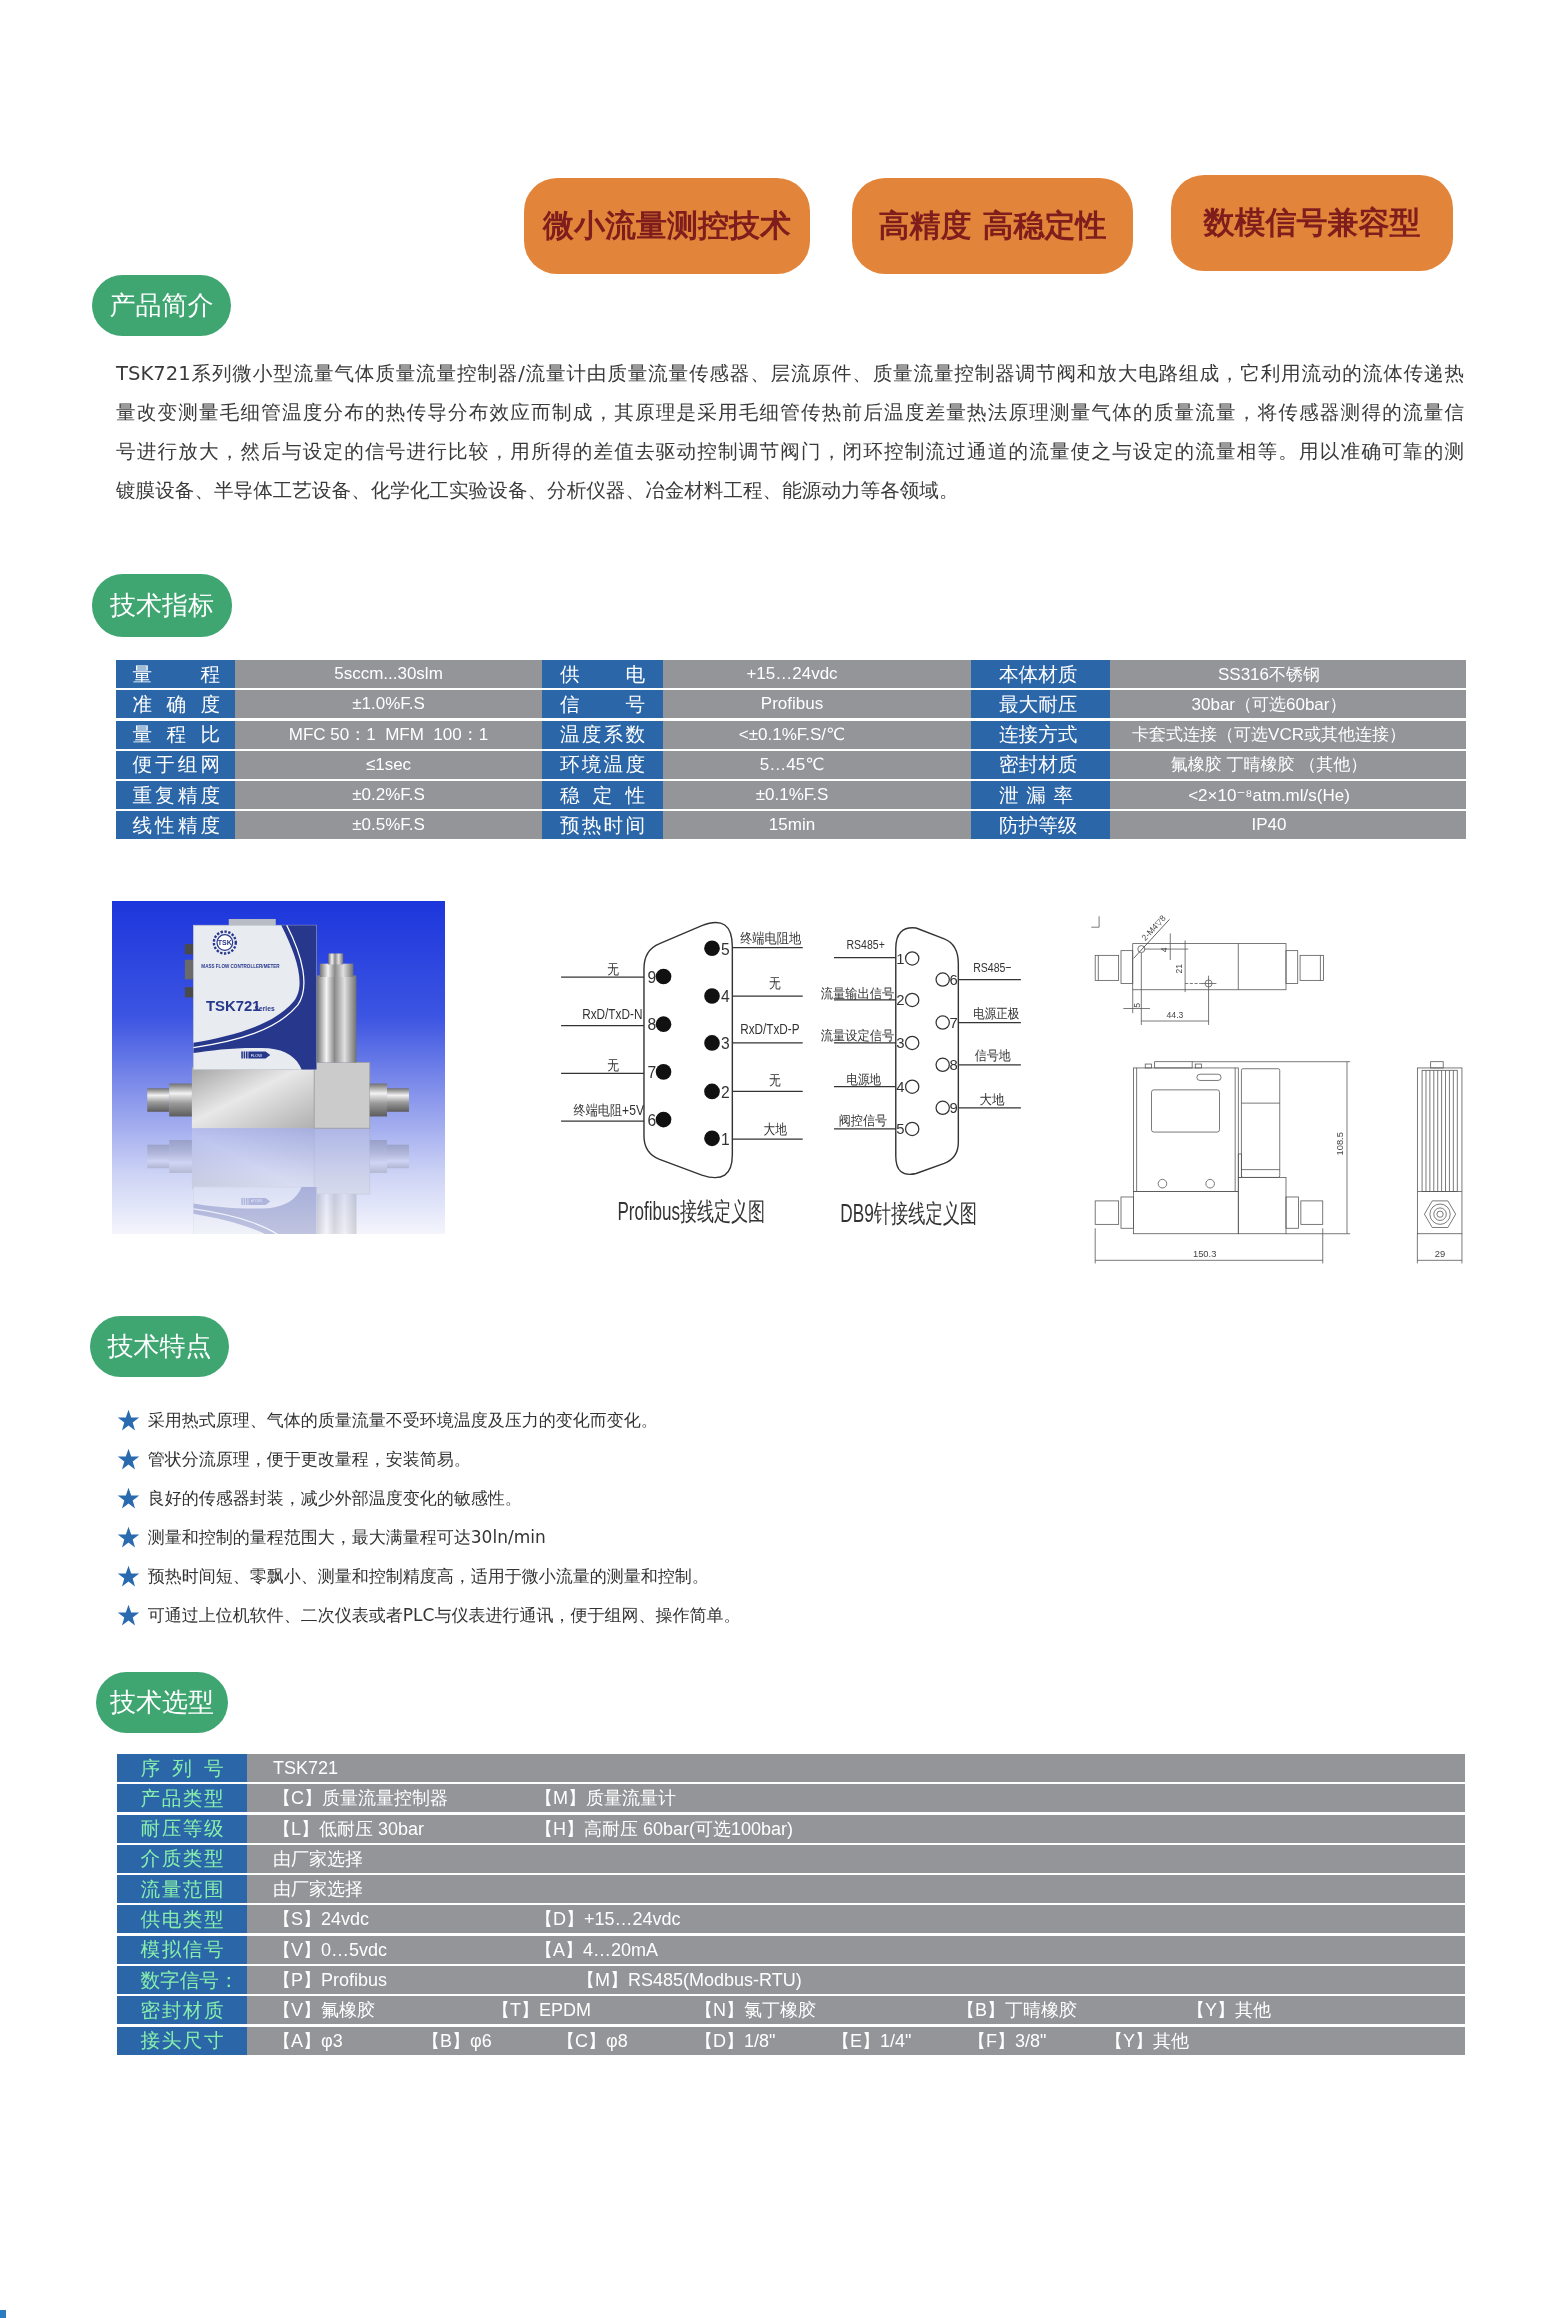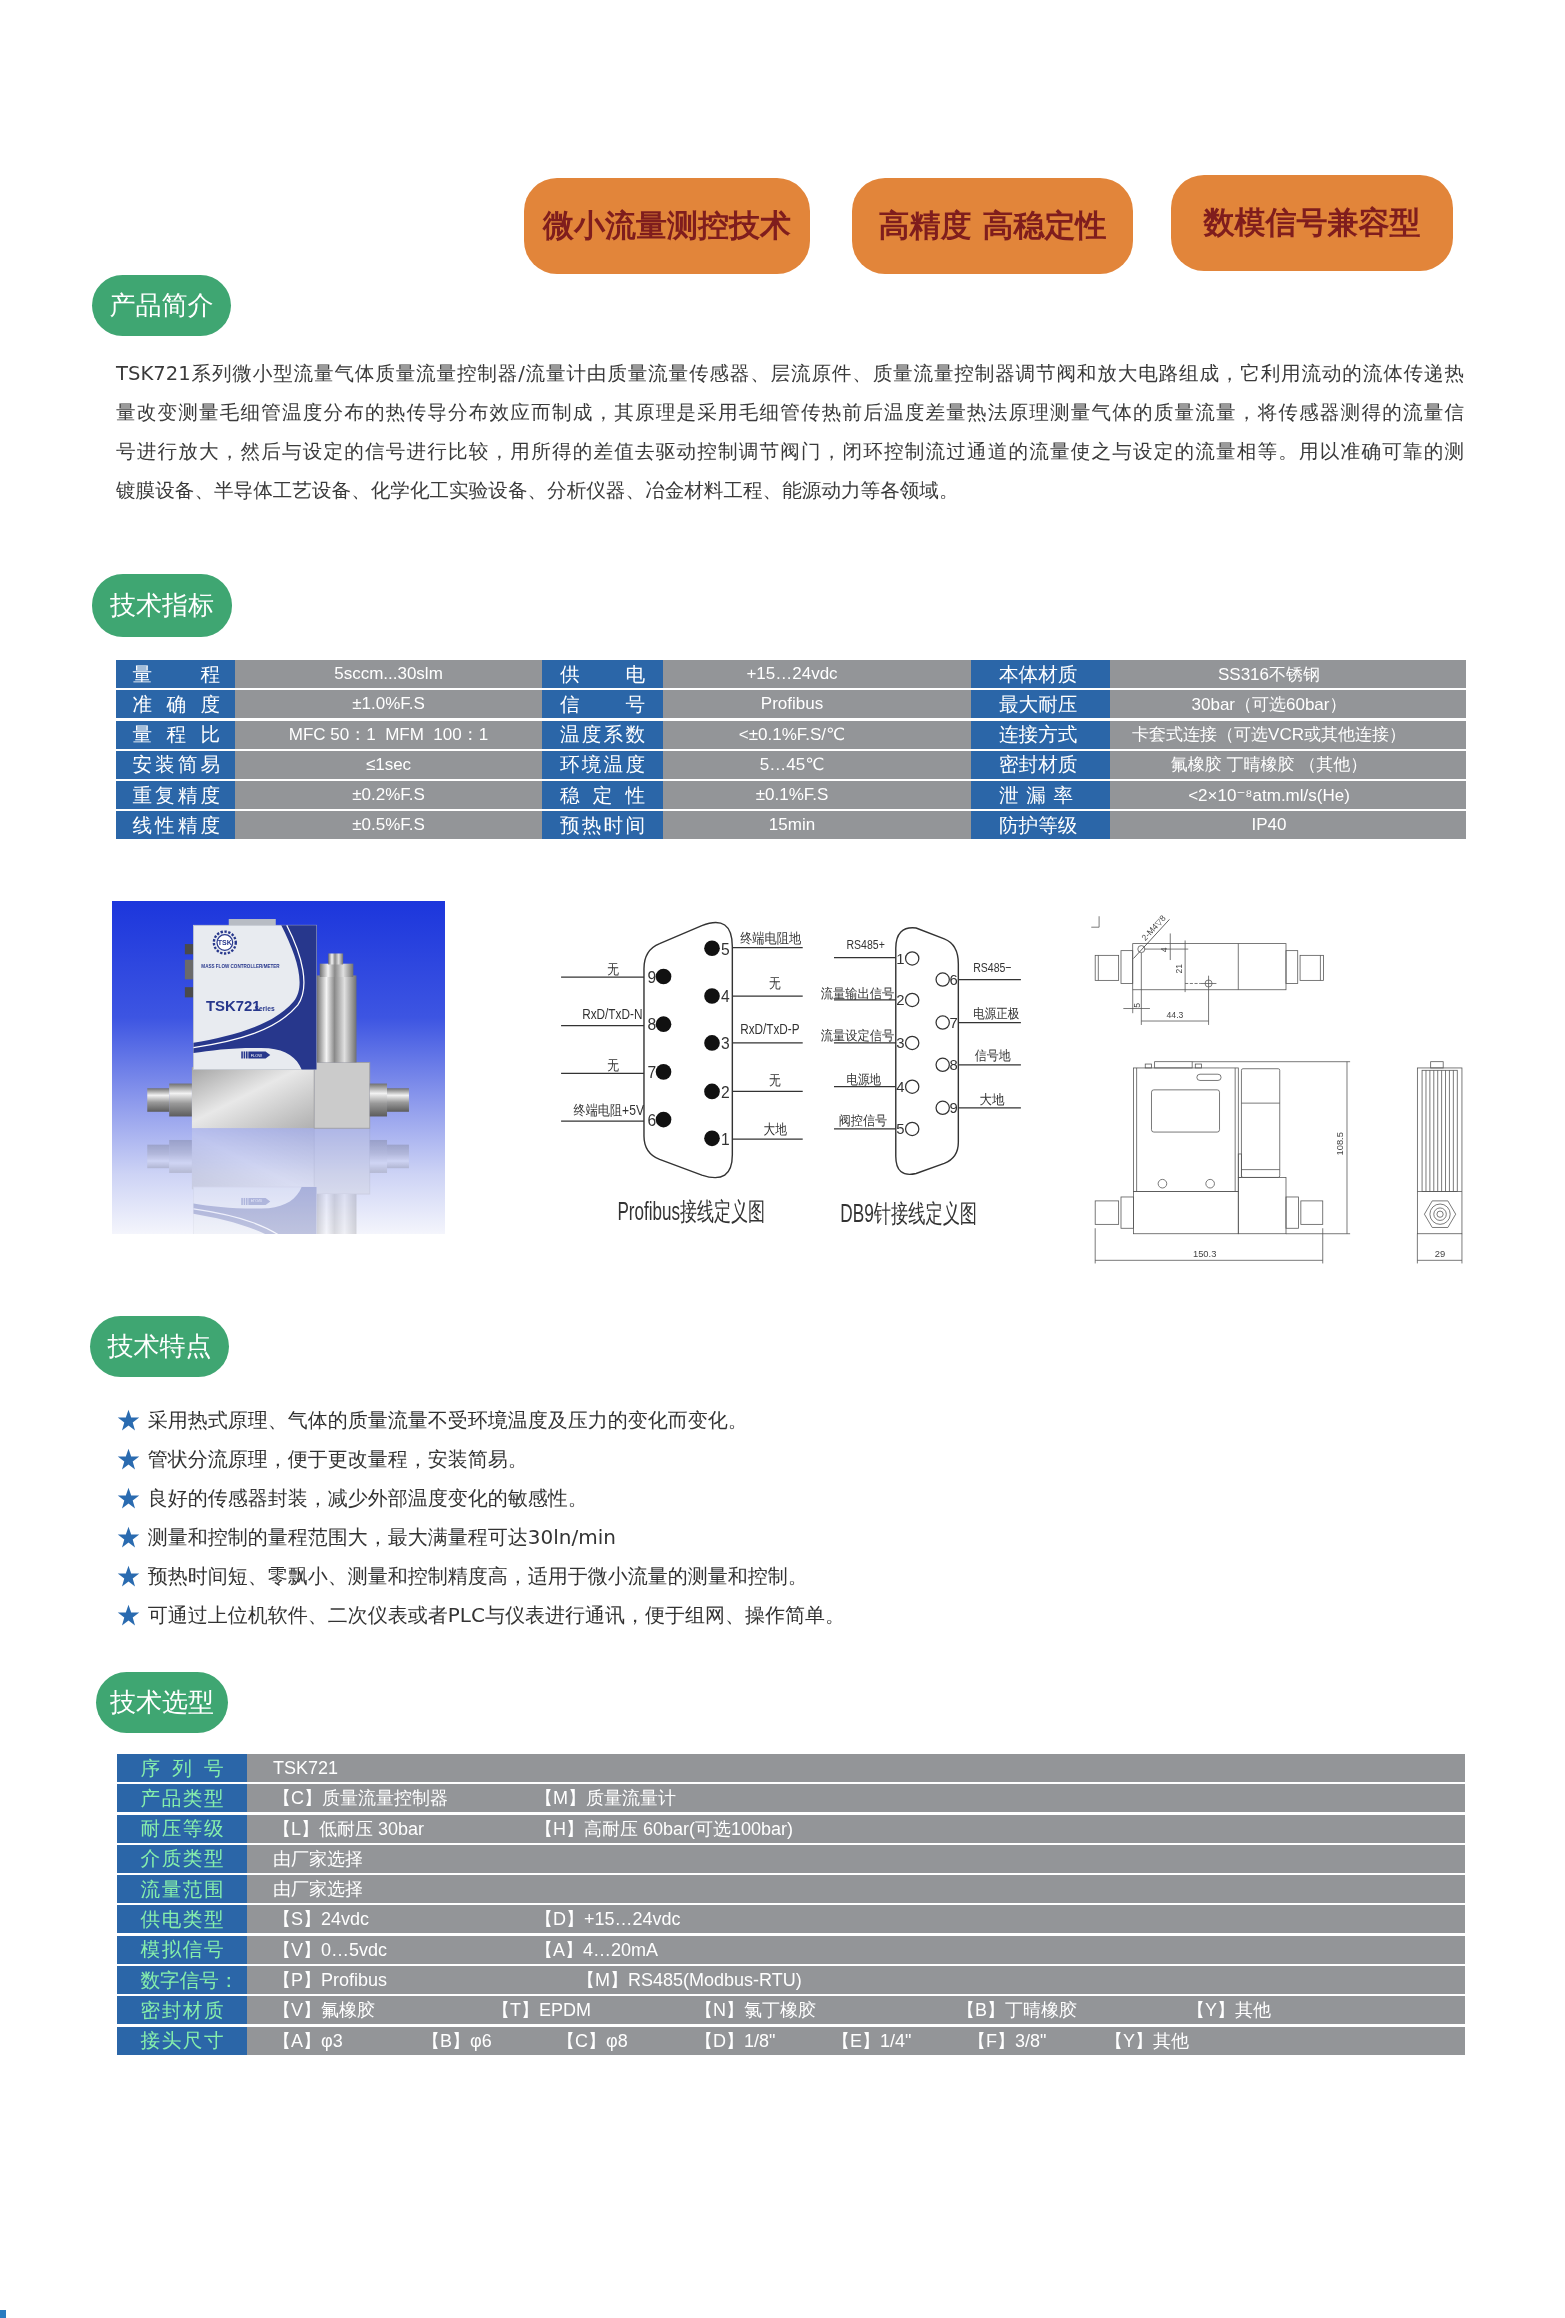--- a/index.html
+++ b/index.html
@@ -15,21 +15,21 @@
 .spec .lb{background:#2B66A8;color:#ffffff;font-size:19.6px;display:flex;align-items:center;white-space:nowrap;}
 .spec .lb span{flex:1;text-align:justify;text-align-last:justify;}
 .spec .c1{padding:0 15px 0 16.4px;}
 .spec .c2{padding:0 18px 0 18px;}
 .spec .c3{padding:0 37px 0 28px;}
 .spec .vl{background:#939598;color:#ffffff;font-size:17px;display:flex;align-items:center;justify-content:center;white-space:pre;}
 .spec .v2{padding-right:50px;}
 .spec .v3{padding-right:38px;}
 
 .features{position:absolute;left:117px;top:1401px;width:1252px;}
-.feat{height:39px;display:flex;align-items:center;font-size:20px;color:#333333;font-family:"DejaVu Sans","Liberation Sans",sans-serif;}
+.feat{height:39px;display:flex;align-items:center;font-size:17px;color:#333333;font-family:"DejaVu Sans","Liberation Sans",sans-serif;}
 .feat svg{width:23px;height:23px;margin-right:7.8px;flex:none;}
 
 .sel{position:absolute;left:117px;top:1754px;width:1348px;display:grid;grid-template-columns:130px 1218px;grid-auto-rows:28px;row-gap:2.3px;}
 .sel .lb{background:#2B66A8;color:#86efac;font-size:19.6px;display:flex;align-items:center;padding:0 23.5px;white-space:nowrap;}
 .sel .lb span{flex:1;text-align:justify;text-align-last:justify;}
 .sel .vl{background:#939598;color:#ffffff;font-size:18px;position:relative;}
 .sel .opt{position:absolute;top:0;line-height:28px;white-space:pre;}
 
 svg text{font-family:"Liberation Sans","DejaVu Sans",sans-serif;}
 </style>
@@ -83,21 +83,21 @@
   <div class="lb c2">
       <span>温度系数</span>
     </div>
   <div class="vl v2">&lt;±0.1%F.S/℃</div>
   <div class="lb c3">
       <span>连接方式</span>
     </div>
   <div class="vl v3">卡套式连接（可选VCR或其他连接）</div>
 
   <div class="lb c1">
-      <span>安装简易</span>
+      <span>便于组网</span>
     </div>
   <div class="vl">≤1sec</div>
   <div class="lb c2">
       <span>环境温度</span>
     </div>
   <div class="vl v2">5…45℃</div>
   <div class="lb c3">
       <span>密封材质</span>
     </div>
   <div class="vl v3">氟橡胶 丁晴橡胶 （其他）</div>

